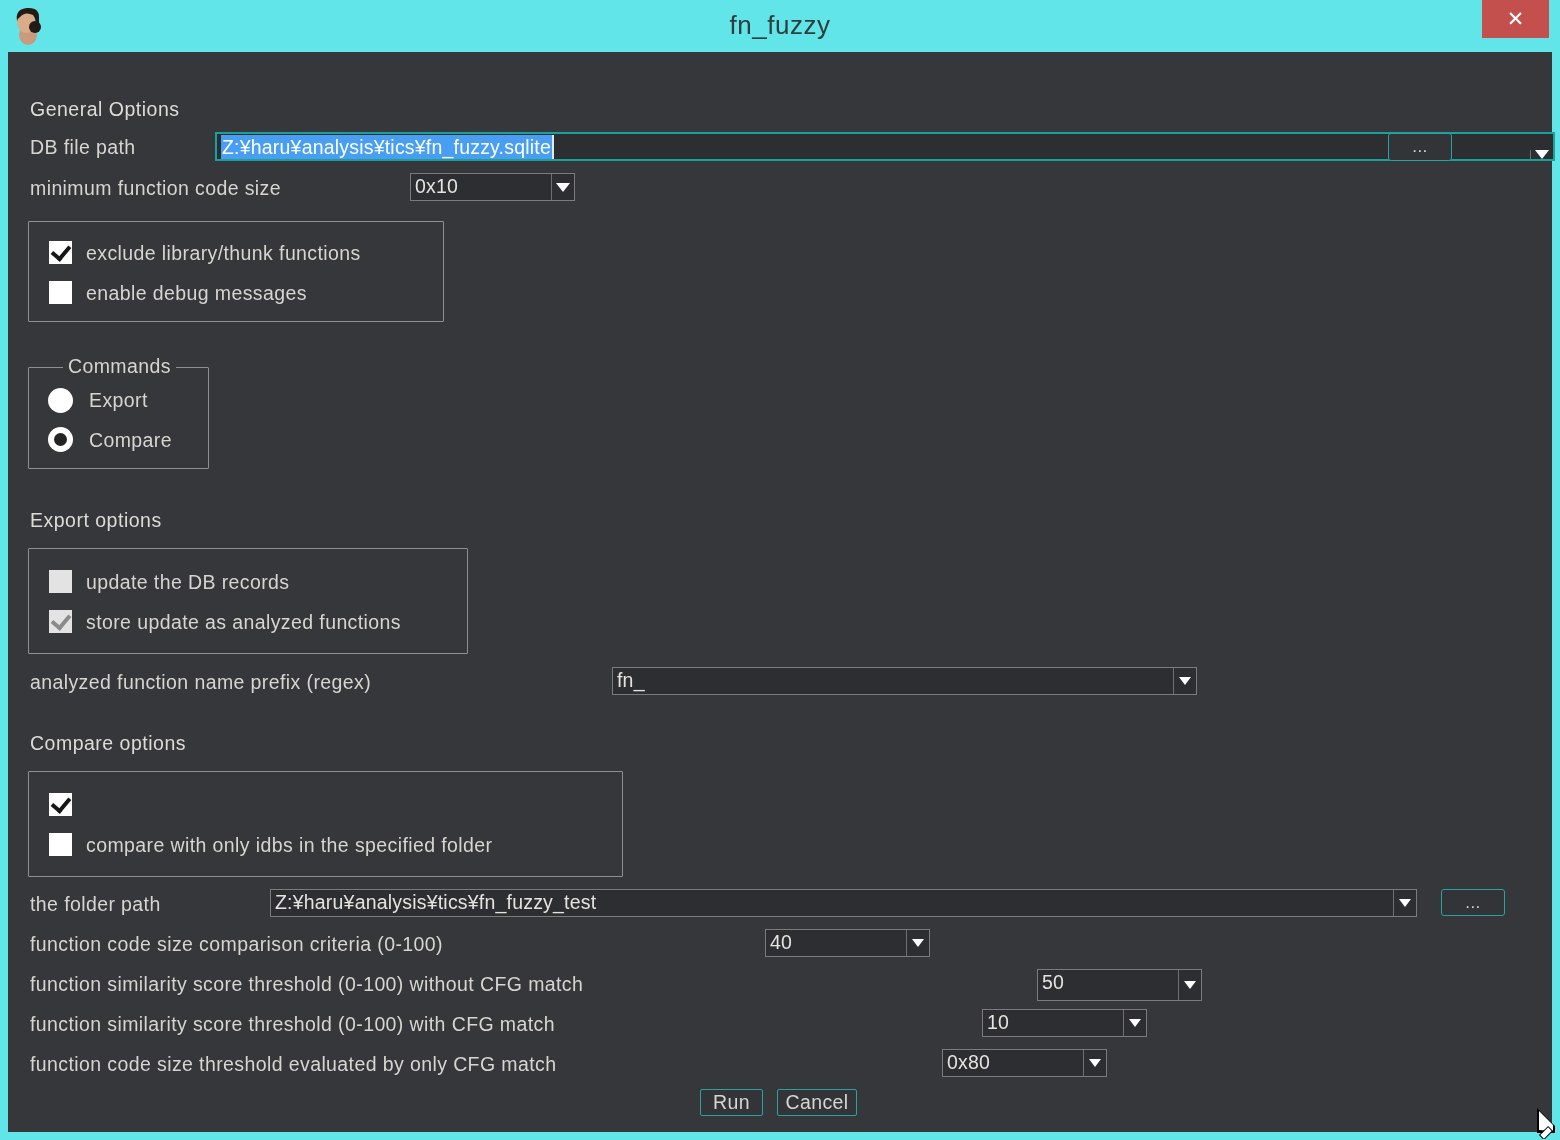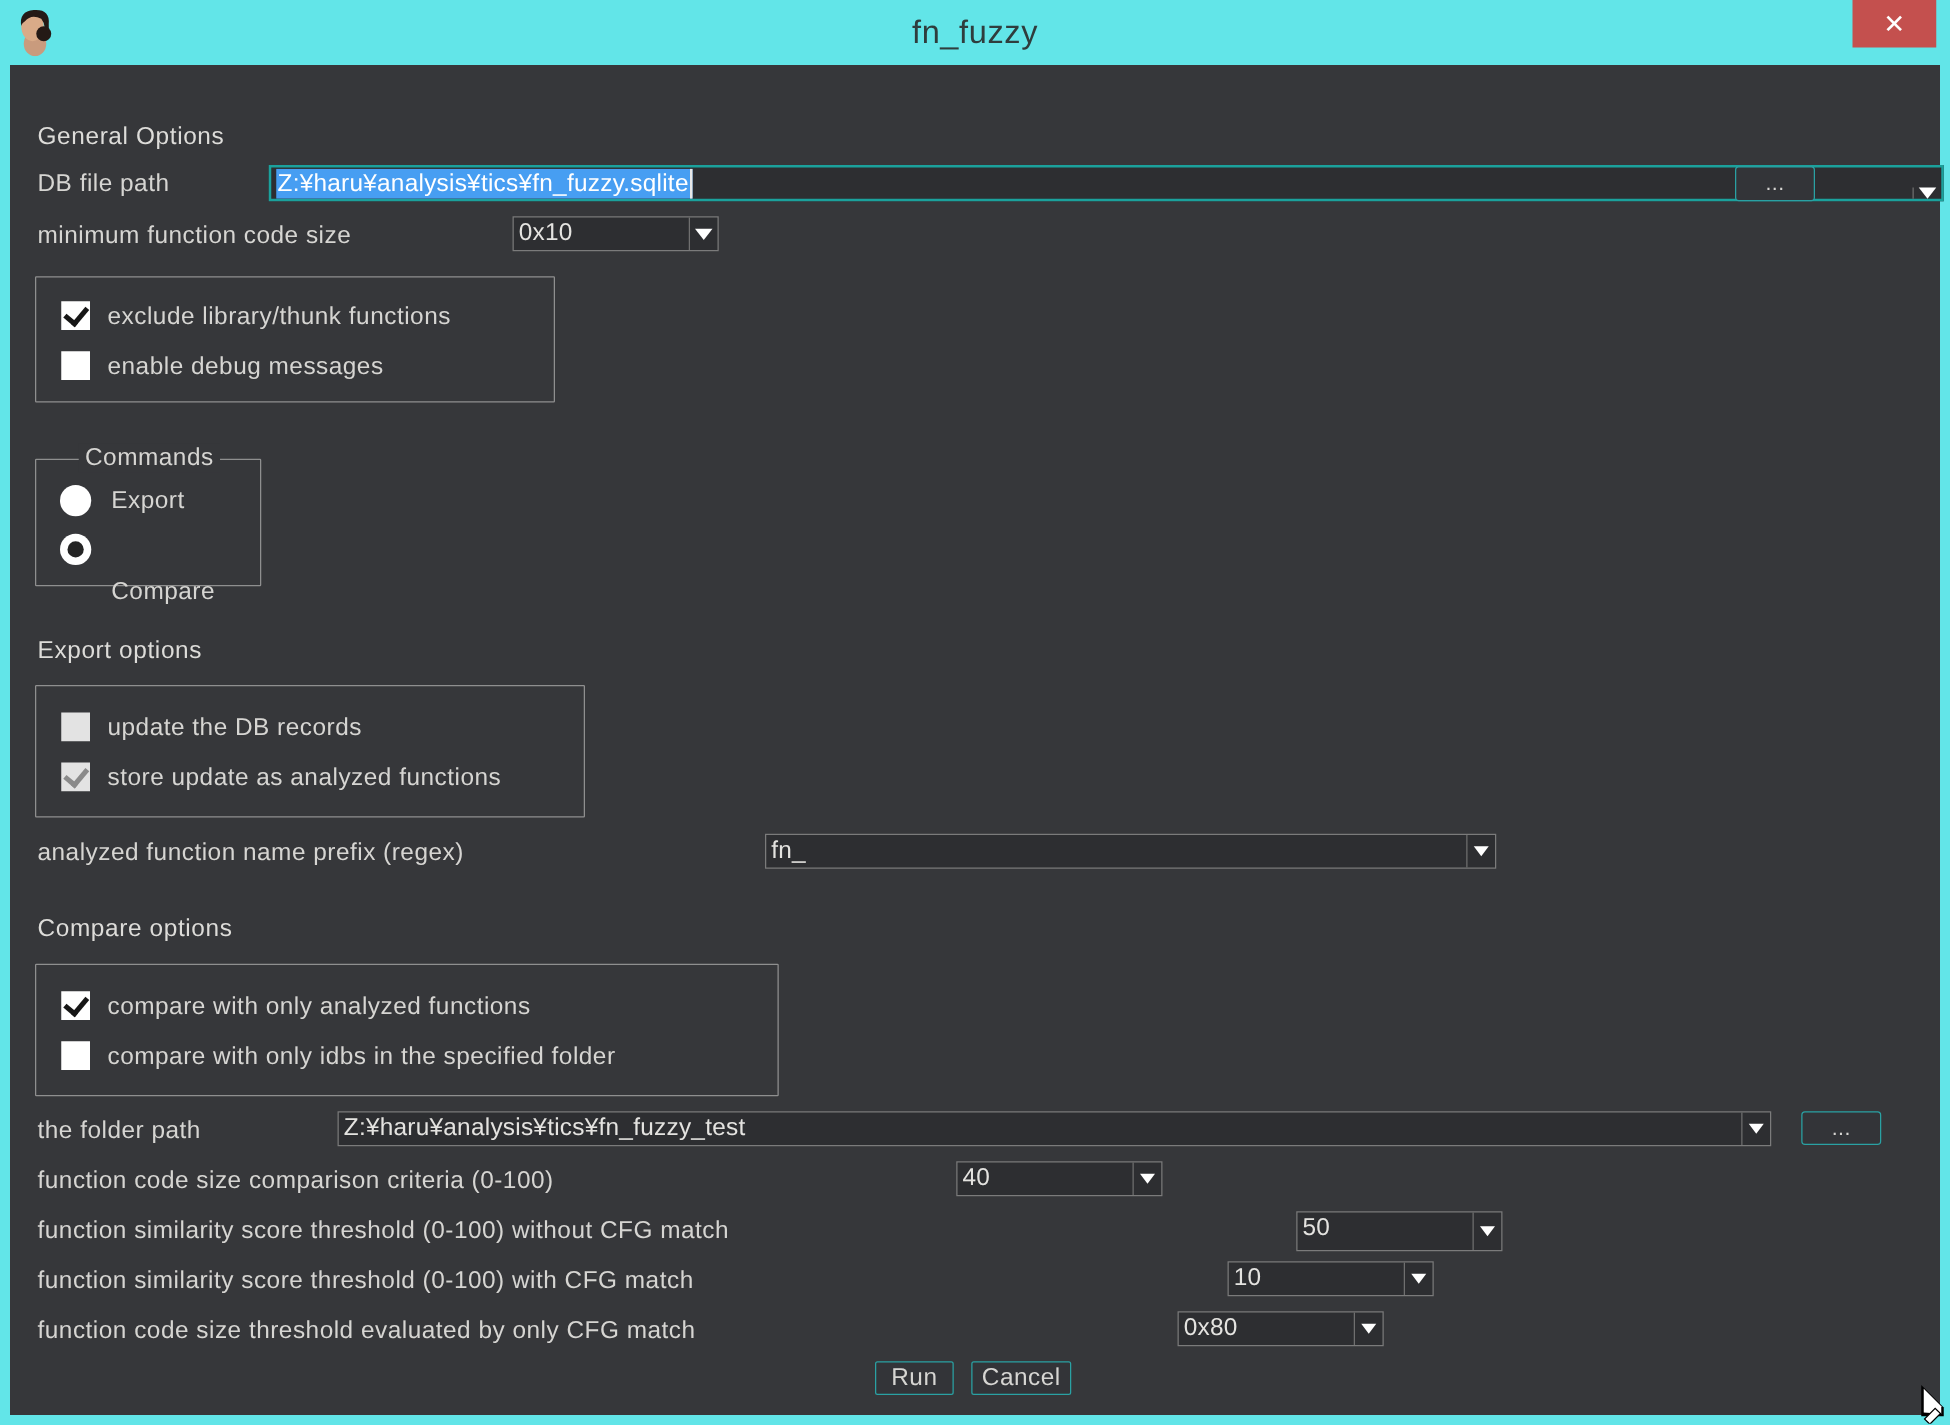--- a/index.html
+++ b/index.html
@@ -140,21 +140,21 @@
   <div class="abs lbl" style="left:57px; top:20px;">exclude library/thunk functions</div>
   <div class="checkbox" style="left:20px; top:59px;"></div>
   <div class="abs lbl" style="left:57px; top:60px;">enable debug messages</div>
 </div>
 
 <div class="groupbox" style="left:28px; top:367px; width:181px; height:102px;">
   <div class="legend">Commands</div>
   <div class="radio" style="left:19px; top:20px;"></div>
   <div class="abs lbl" style="left:60px; top:21px;">Export</div>
   <div class="radio on" style="left:19px; top:59px;"></div>
-  <div class="abs lbl" style="left:60px; top:61px;margin-top:33px;">Compare</div>
+  <div class="abs lbl" style="left:60px; top:61px;">Compare</div>
 </div>
 
 <div class="abs heading" style="left:30px; top:509px;">Export options</div>
 
 <div class="groupbox" style="left:28px; top:548px; width:440px; height:106px;">
   <div class="checkbox disabled" style="left:20px; top:21px;"></div>
   <div class="abs lbl" style="left:57px; top:22px;">update the DB records</div>
   <div class="checkbox disabled on" style="left:20px; top:61px;"></div>
   <div class="abs lbl" style="left:57px; top:62px;">store update as analyzed functions</div>
 </div>
@@ -162,21 +162,20 @@
 <div class="abs lbl" style="left:30px; top:671px;">analyzed function name prefix (regex)</div>
 <div class="combo" style="left:612px; top:667px; width:585px; height:28px;">
   <div class="val">fn_</div>
   <div class="dd small"></div>
 </div>
 
 <div class="abs heading" style="left:30px; top:732px;">Compare options</div>
 
 <div class="groupbox" style="left:28px; top:771px; width:595px; height:106px;">
   <div class="checkbox on" style="left:20px; top:21px;"></div>
-  <div class="abs lbl" style="left:57px; top:22px;">compare with only analyzed functions</div>
   <div class="checkbox" style="left:20px; top:61px;"></div>
   <div class="abs lbl" style="left:57px; top:62px;">compare with only idbs in the specified folder</div>
 </div>
 
 <div class="abs lbl" style="left:30px; top:893px;">the folder path</div>
 <div class="combo" style="left:270px; top:889px; width:1147px; height:28px;">
   <div class="val">Z:¥haru¥analysis¥tics¥fn_fuzzy_test</div>
   <div class="dd small"></div>
 </div>
 <div class="tbtn browse-btn" style="left:1441px; top:889px; height:27px;">...</div>

